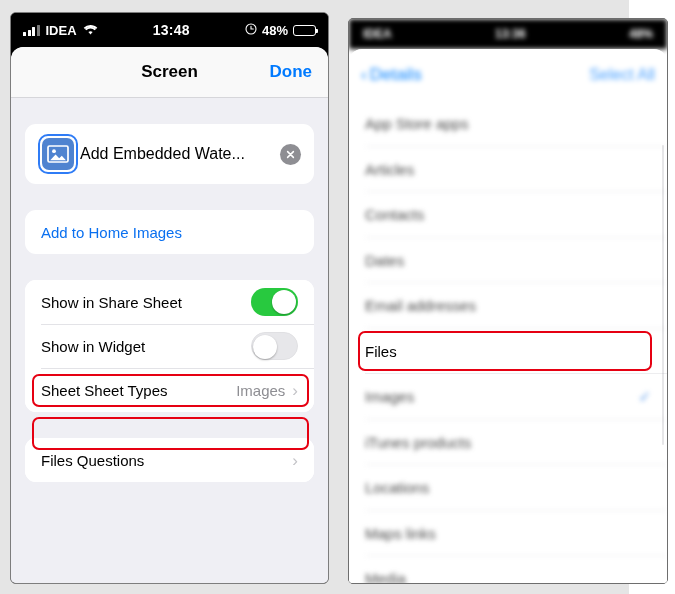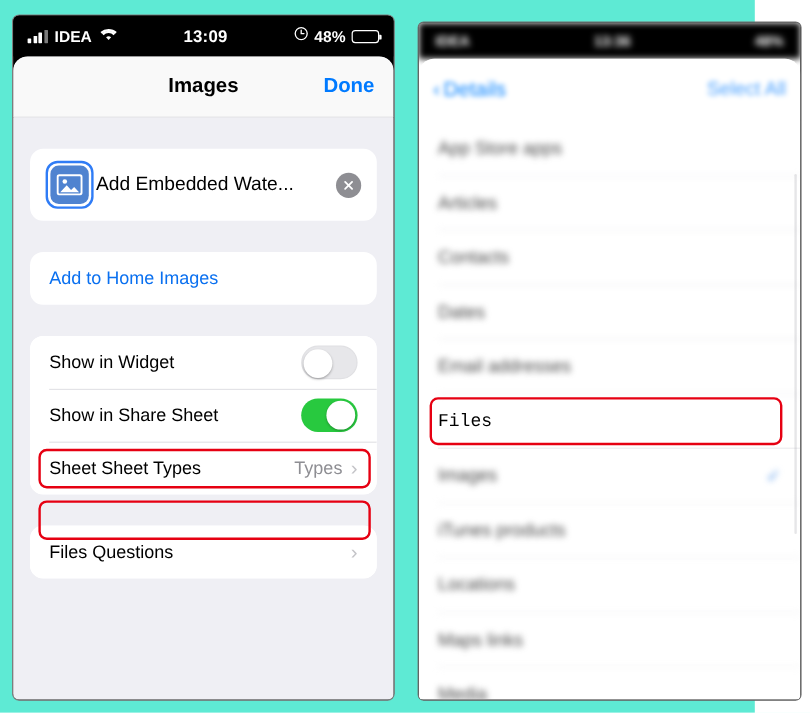--- a/index.html
+++ b/index.html
@@ -9,21 +9,21 @@
     width: 675px;
     height: 594px;
     overflow: hidden;
     font-family: "Liberation Sans", sans-serif;
   }
 
   #stage {
     position: relative;
     width: 629px;
     height: 594px;
-    background: #5eead4;
+    background: #e5e5e5;
   }
 
   
   .phone {
     position: absolute;
     background: #000000;
     overflow: hidden;
     box-sizing: border-box;
   }
   #phone-left {
@@ -292,21 +292,21 @@
     color: #2b2b2b;
   }
   .r-item::after {
     content: "";
     position: absolute;
     left: 16px; right: 0; bottom: 0;
     height: 1px;
     background: #ededef;
   }
   .r-item.blurred { filter: blur(2.8px); color: #4a4a4a; }
-  .r-item.sharp { color: #000; font-family: Liberation Mono, monospace; }
+  .r-item.sharp { color: #000; }
   .r-item .r-label { flex: 1 1 auto; }
   .r-check { color: #4a90e8; font-size: 15px; }
 
   .r-scrollbar {
     position: absolute;
     right: 3px;
     top: 96px;
     width: 2.5px;
     height: 300px;
     background: rgba(140,140,150,.22);
@@ -330,39 +330,39 @@
           </span>
         <span class="carrier">IDEA</span>
         <span>
           <svg width="15" height="11" viewBox="0 0 15 11" aria-hidden="true">
             <path d="M7.5 10.4 5.4 8.1a3.1 3.1 0 0 1 4.2 0z" fill="#fff"></path>
             <path d="M7.5 4.6a6 6 0 0 0-4.2 1.7L2 4.9a8 8 0 0 1 11 0l-1.3 1.4a6 6 0 0 0-4.2-1.7z" fill="#fff"></path>
             <path d="M7.5 1.1c2.6 0 5 1 6.8 2.6L13 5.1A8.2 8.2 0 0 0 7.5 3 8.2 8.2 0 0 0 2 5.1L.7 3.7A10 10 0 0 1 7.5 1.1z" fill="#fff"></path>
           </svg>
         </span>
       </div>
-      <div class="sb-center">13:09</div>
+      <div class="sb-center">13:48</div>
       <div class="sb-right">
         <span>
           <svg width="12" height="12" viewBox="0 0 12 12" aria-hidden="true">
             <circle cx="6" cy="6" r="5" fill="none" stroke="#fff" stroke-width="1.1"></circle>
             <path d="M6 3.2V6h2.3" stroke="#fff" stroke-width="1.1" fill="none" stroke-linecap="round"></path>
           </svg>
         </span>
         <span class="battery-pct">48%</span>
         <span class="battery-shell">
           <span class="battery-fill" id="battery-fill" style="width: 48%;"></span>
         </span>
       </div>
     </div>
 
     <div id="left-screen">
 
       <div class="nav-bar">
-        <span class="nav-title">Images</span>
+        <span class="nav-title">Screen</span>
         <span class="nav-done">Done</span>
       </div>
 
       <div class="scroll-area">
 
         <div class="spacer-lg"></div>
 
         <div class="card">
           <div class="action-row">
             <span class="app-icon-wrap">
@@ -387,36 +387,36 @@
 
         <div class="card">
           <div class="link-row">Add to Home Images</div>
         </div>
 
         <div class="spacer-lg"></div>
 
         <div class="card">
 
           <div class="set-row">
+            <span class="set-label">Show in Share Sheet</span>
+            <span class="toggle on">
+                <span class="knob"></span>
+              </span>
+          </div>
+
+          <div class="set-row">
             <span class="set-label">Show in Widget</span>
             <span class="toggle off">
                 <span class="knob"></span>
               </span>
           </div>
 
           <div class="set-row">
-            <span class="set-label">Show in Share Sheet</span>
-            <span class="toggle on">
-                <span class="knob"></span>
-              </span>
-          </div>
-
-          <div class="set-row">
             <span class="set-label">Sheet Sheet Types</span>
-            <span class="set-value">Types</span>
+            <span class="set-value">Images</span>
             <span class="chevron">›</span>
           </div>
 
         </div>
 
         <div class="spacer-lg"></div>
 
         <div class="card">
           <div class="set-row">
             <span class="set-label">Files Questions</span>

